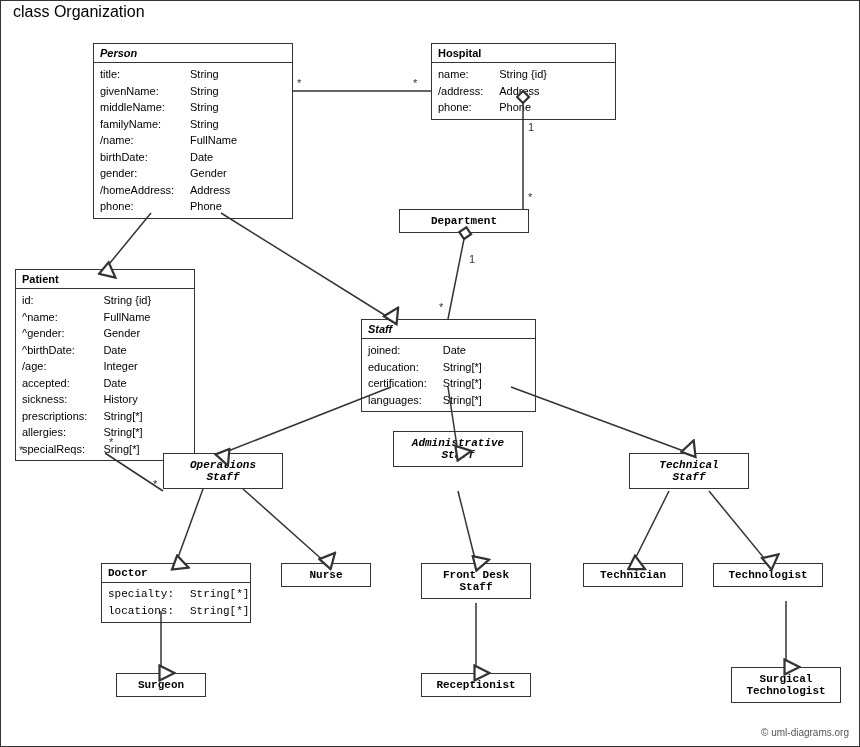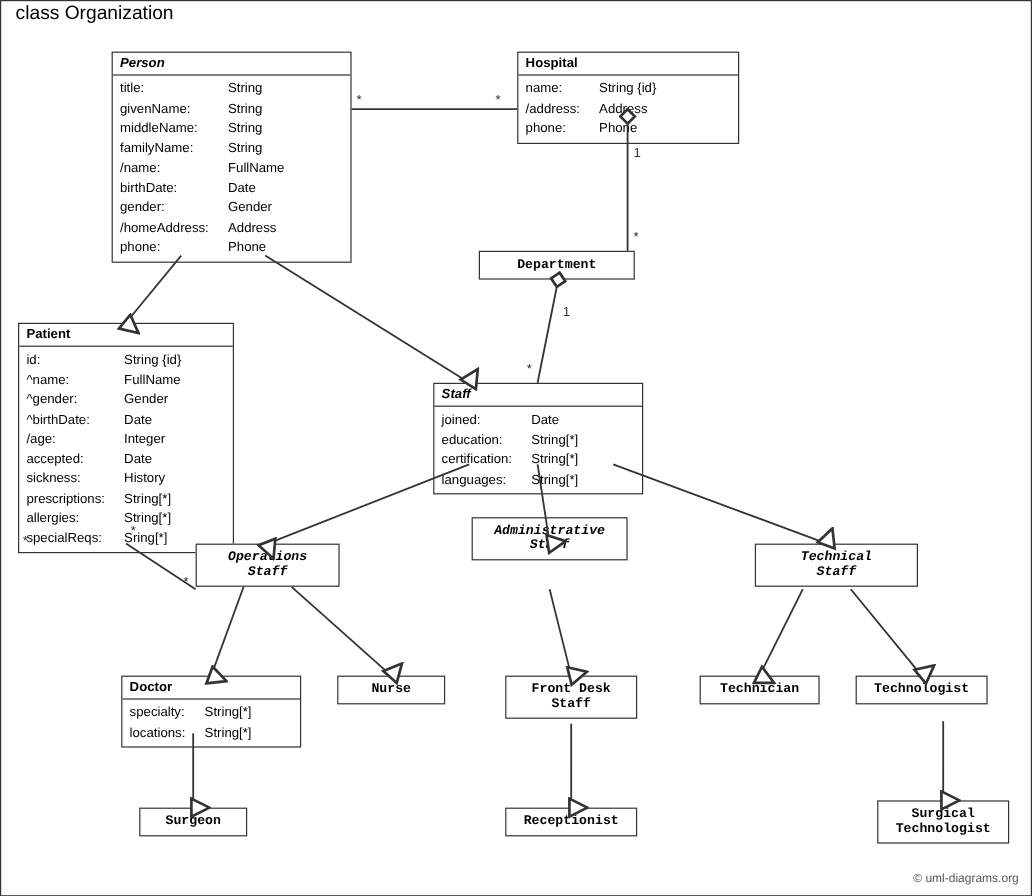--- a/index.html
+++ b/index.html
@@ -180,25 +180,25 @@
   </div>
 
   <div class="uml-box" style="left:162px; top:452px; width:120px; text-align:center;">
     <div class="simple-header italic" style="font-style:italic;">Operations<br>Staff</div>
   </div>
 
   <div class="uml-box" style="left:392px; top:430px; width:130px; text-align:center;">
     <div class="simple-header italic" style="font-style:italic;">Administrative<br>Staff</div>
   </div>
 
-  <div class="uml-box" style="left:628px; top:452px; width:136px; text-align:center;">
+  <div class="uml-box" style="left:628px; top:452px; width:120px; text-align:center;">
     <div class="simple-header italic" style="font-style:italic;">Technical<br>Staff</div>
   </div>
 
-  <div class="uml-box" style="left:100px; top:562px; width:150px;">
+  <div class="uml-box" style="left:100px; top:562px; width:150px;font-family:Liberation Mono, monospace;">
     <div class="header">Doctor</div>
     <div class="body">
       <div class="col">
         <span>specialty:</span>
         <span>locations:</span>
       </div>
       <div class="col">
         <span>String[*]</span>
         <span>String[*]</span>
       </div>

